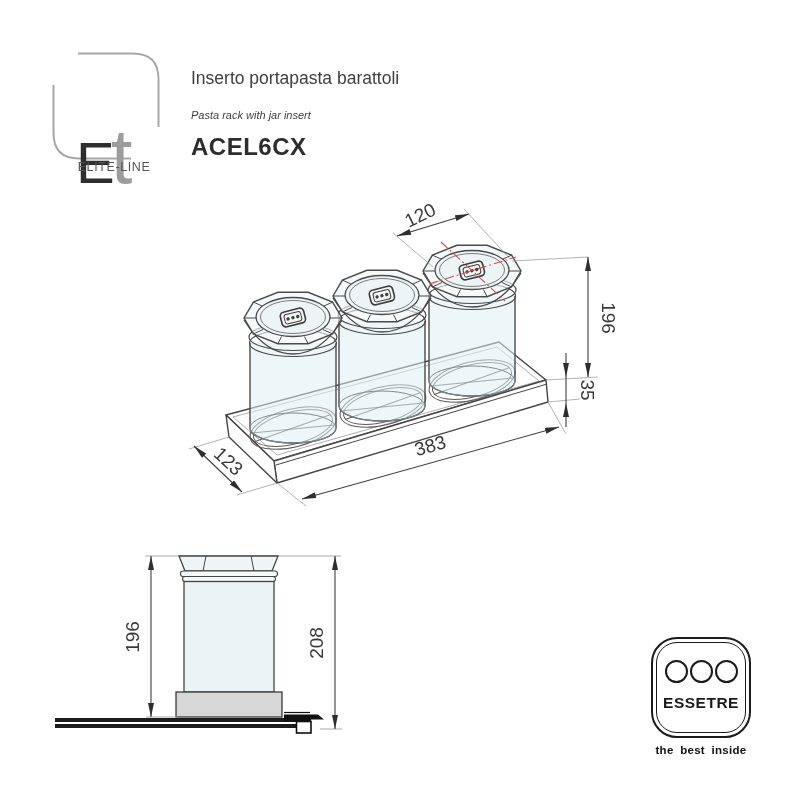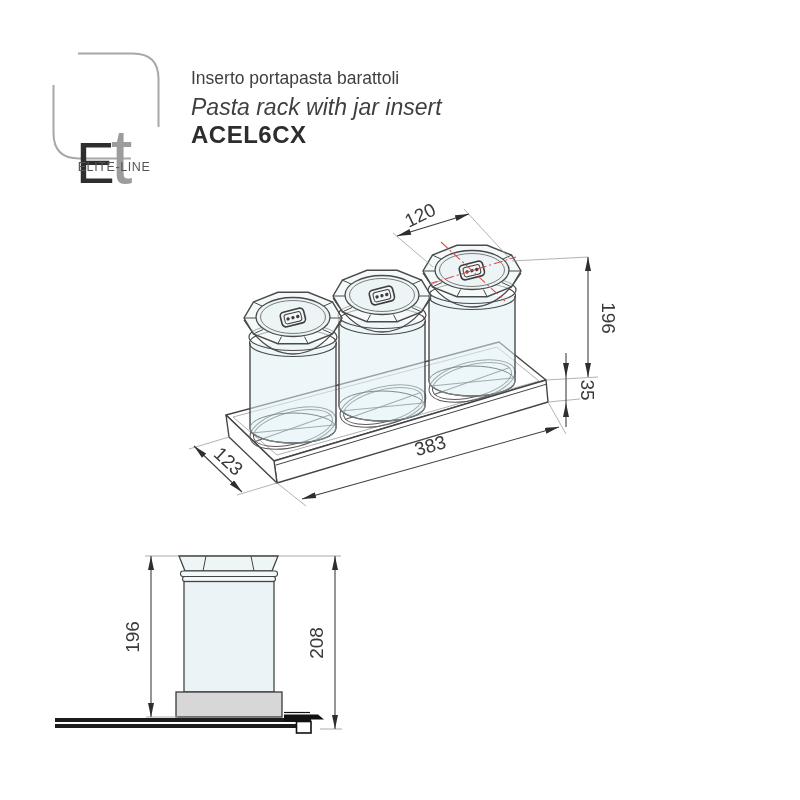--- a/index.html
+++ b/index.html
@@ -11,22 +11,22 @@
   
   .brand-box { position:absolute; left:52px; top:52px; width:108px; height:108px; }
   .brand-box svg { position:absolute; left:0; top:0; }
   .monogram { position:absolute; left:24px; top:74px; display:flex; align-items:baseline; height:62px; }
   .mono-e { font-size:58px; line-height:60px; color:#2e2e2e; font-weight:400; letter-spacing:-1px; }
   .mono-t { font-size:78px; line-height:60px; color:#9c9c9c; font-weight:400; margin-left:-3px; }
   .elite-label { position:absolute; left:60px; top:160px; width:108px; text-align:center;
     font-size:12.5px; letter-spacing:.6px; color:#555; }
   .titles { position:absolute; left:191px; top:68px; }
   .title-it { font-size:17.5px; color:#3f3f3f; }
-  .title-en { font-size:23px; font-style:italic; color:#3f3f3f; margin-top:5px; }
-  .prod-code { font-size:24px; font-weight:bold; color:#2d2d2d; margin-top:0; letter-spacing:.5px; }
+  .title-en { font-size:11px; font-style:italic; color:#3f3f3f; margin-top:20px; }
+  .prod-code { font-size:24px; font-weight:bold; color:#2d2d2d; margin-top:12px; letter-spacing:.5px; }
   
   .drawing { position:absolute; left:0; top:0; }
   .dim-text { font-size:19px; fill:#3a3a3a; }
   
   .essetre { position:absolute; left:651px; top:637px; width:100px; }
   .ess-outer { width:100px; height:101px; border:2.3px solid #1a1a1a; border-radius:26px; padding:3px; }
   .ess-inner { width:100%; height:100%; border:1.6px solid #1a1a1a; border-radius:21px; position:relative; }
   .ess-dots { position:absolute; left:0; top:17px; width:100%; display:flex; justify-content:center; gap:2px; }
   .ess-dot { width:23px; height:23px; border:2px solid #1a1a1a; border-radius:50%; }
   .ess-name { position:absolute; left:0; top:51px; width:100%; text-align:center;
@@ -206,14 +206,27 @@
       </g>
 
       <g>
         <line x1="320" y1="729" x2="342" y2="729" stroke="#a0a0a0" stroke-width="0.9"></line>
         <line x1="335" y1="556" x2="335" y2="729" stroke="#3f3f3f" stroke-width="1.1" marker-start="url(#arrS)" marker-end="url(#arrE)"></line>
         <text class="dim-text" text-anchor="middle" transform="translate(323,643) rotate(-90)">208</text>
       </g>
     </g>
   </svg>
 
+  <div class="essetre">
+    <div class="ess-outer">
+      <div class="ess-inner">
+        <div class="ess-dots">
+          <div class="ess-dot"></div>
+          <div class="ess-dot"></div>
+          <div class="ess-dot"></div>
+        </div>
+        <div class="ess-name">ESSETRE</div>
+      </div>
+    </div>
+    <div class="ess-tagline">the best inside</div>
+  </div>
 
 </div>
 
 </body></html>

